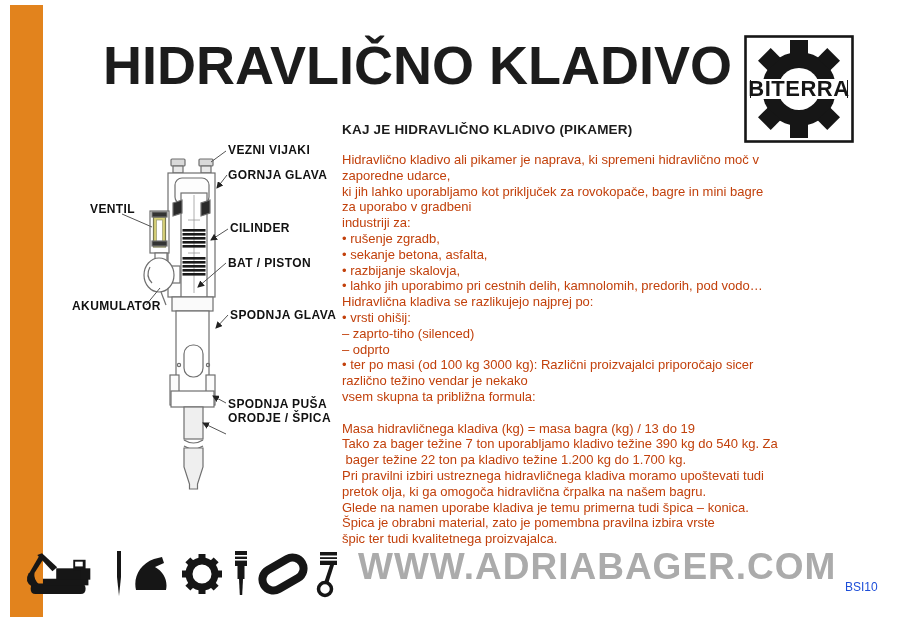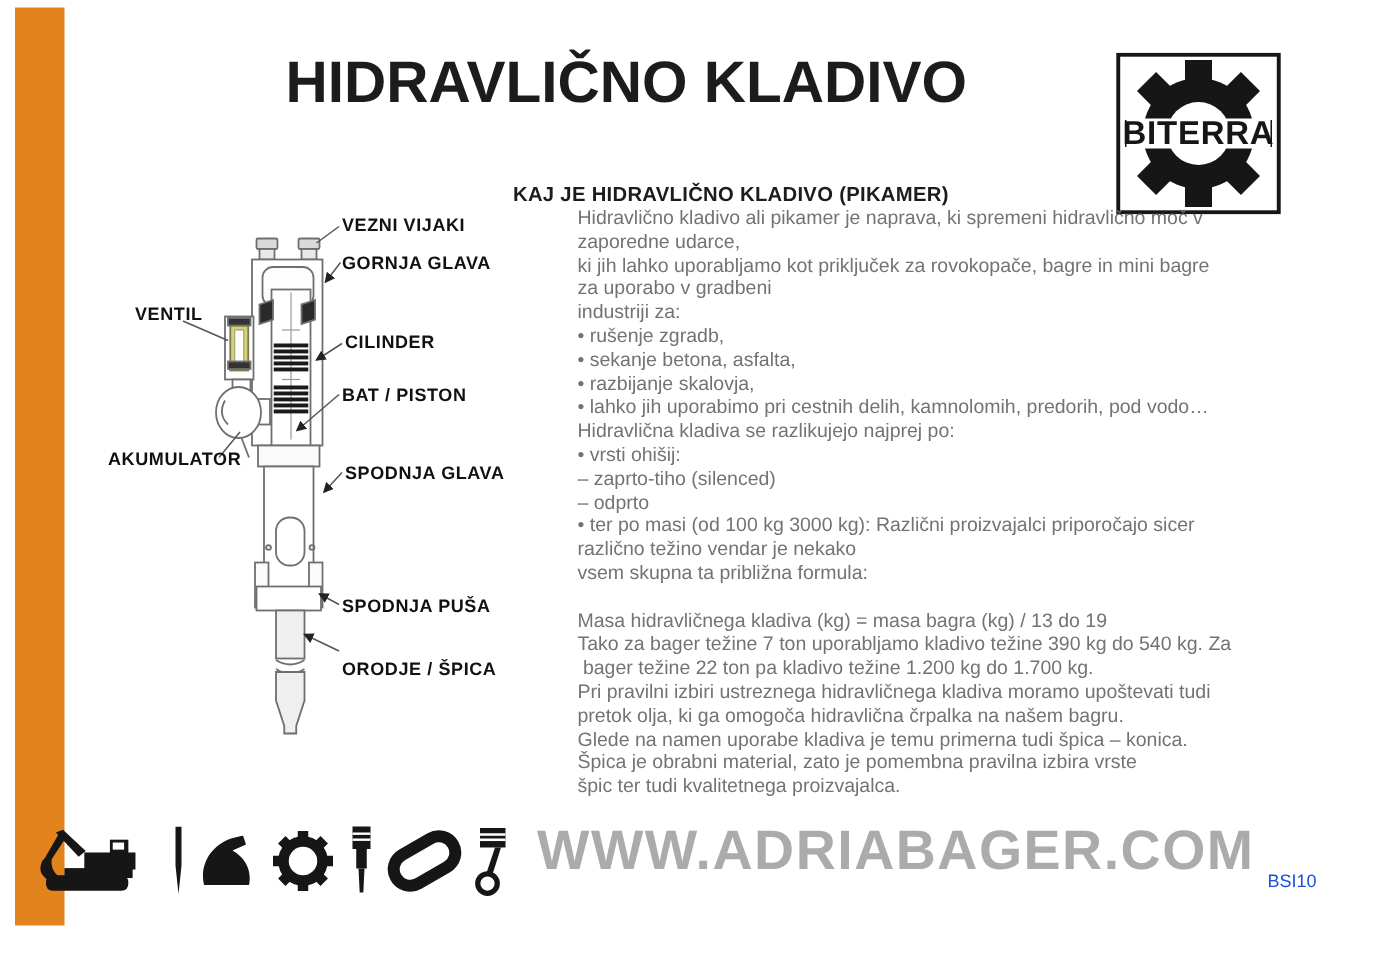--- a/index.html
+++ b/index.html
@@ -1,28 +1,28 @@
 <!DOCTYPE html>
 <html><head>
 <meta charset="utf-8">
 <style>
   html,body{margin:0;padding:0;background:#fff;}
   .page{position:relative;width:919px;height:637px;background:#ffffff;overflow:hidden;
         font-family:"Liberation Sans",sans-serif;color:#2f2f2f;}
   .orange-bar{position:absolute;left:10px;top:5px;width:33px;height:612px;background:#E2831D;}
   .main-title{position:absolute;left:0;top:34px;width:835px;text-align:center;
-        font-size:39px;font-weight:bold;color:#1c1c1c;letter-spacing:0px;}
+        font-size:54px;font-weight:bold;color:#1c1c1c;letter-spacing:0px;}
   .logo-box{position:absolute;left:744px;top:35px;width:110px;height:108px;text-align:center;}
   .diagram{position:absolute;left:60px;top:135px;width:280px;height:425px;}
   .diagram .dlabel{position:absolute;font-size:12px;font-weight:bold;color:#111;
         letter-spacing:0.4px;white-space:nowrap;}
   .content{position:absolute;left:342px;top:122px;width:575px;}
-  .content .heading{font-size:13.5px;font-weight:bold;color:#1c1c1c;
+  .content .heading{font-size:13.5px;font-weight:bold;color:#1c1c1c;margin-bottom:15px;
         letter-spacing:0.2px;}
-  .body-line{font-size:13px;line-height:15.8px;min-height:15.8px;white-space:pre;color:#737373;margin-left:43px;}
+  .body-line{font-size:13px;line-height:15.8px;min-height:15.8px;white-space:pre;color:#c2410c;}
   .watermark{position:absolute;left:358px;top:546px;font-size:37px;font-weight:bold;
         color:#ABABAB;letter-spacing:1px;white-space:nowrap;}
   .doc-code{position:absolute;left:845px;top:580px;font-size:12px;color:#1d4ed8;}
   .footer-icons{position:absolute;left:24px;top:548px;height:52px;display:flex;align-items:center;}
   .footer-icons svg{display:block;}
 </style>
 </head>
 <body>
 
 <div class="page">
@@ -146,21 +146,21 @@
       </g>
     </svg>
     <div class="dlabel" style="left:168px;top:8px">VEZNI VIJAKI</div>
     <div class="dlabel" style="left:168px;top:33px">GORNJA GLAVA</div>
     <div class="dlabel" style="left:30px;top:67px">VENTIL</div>
     <div class="dlabel" style="left:170px;top:86px">CILINDER</div>
     <div class="dlabel" style="left:168px;top:121px">BAT / PISTON</div>
     <div class="dlabel" style="left:12px;top:164px">AKUMULATOR</div>
     <div class="dlabel" style="left:170px;top:173px">SPODNJA GLAVA</div>
     <div class="dlabel" style="left:168px;top:262px">SPODNJA PUŠA</div>
-    <div class="dlabel" style="left:168px;top:304px">ORODJE / ŠPICA</div>
+    <div class="dlabel" style="left:168px;top:276px">ORODJE / ŠPICA</div>
   </div>
 
   <div class="content">
     <div class="heading">KAJ JE HIDRAVLIČNO KLADIVO (PIKAMER)</div>
     <div>
         <div class="body-line">Hidravlično kladivo ali pikamer je naprava, ki spremeni hidravlično moč v</div>
         <div class="body-line">zaporedne udarce,</div>
         <div class="body-line">ki jih lahko uporabljamo kot priključek za rovokopače, bagre in mini bagre</div>
         <div class="body-line">za uporabo v gradbeni</div>
         <div class="body-line">industriji za:</div>

